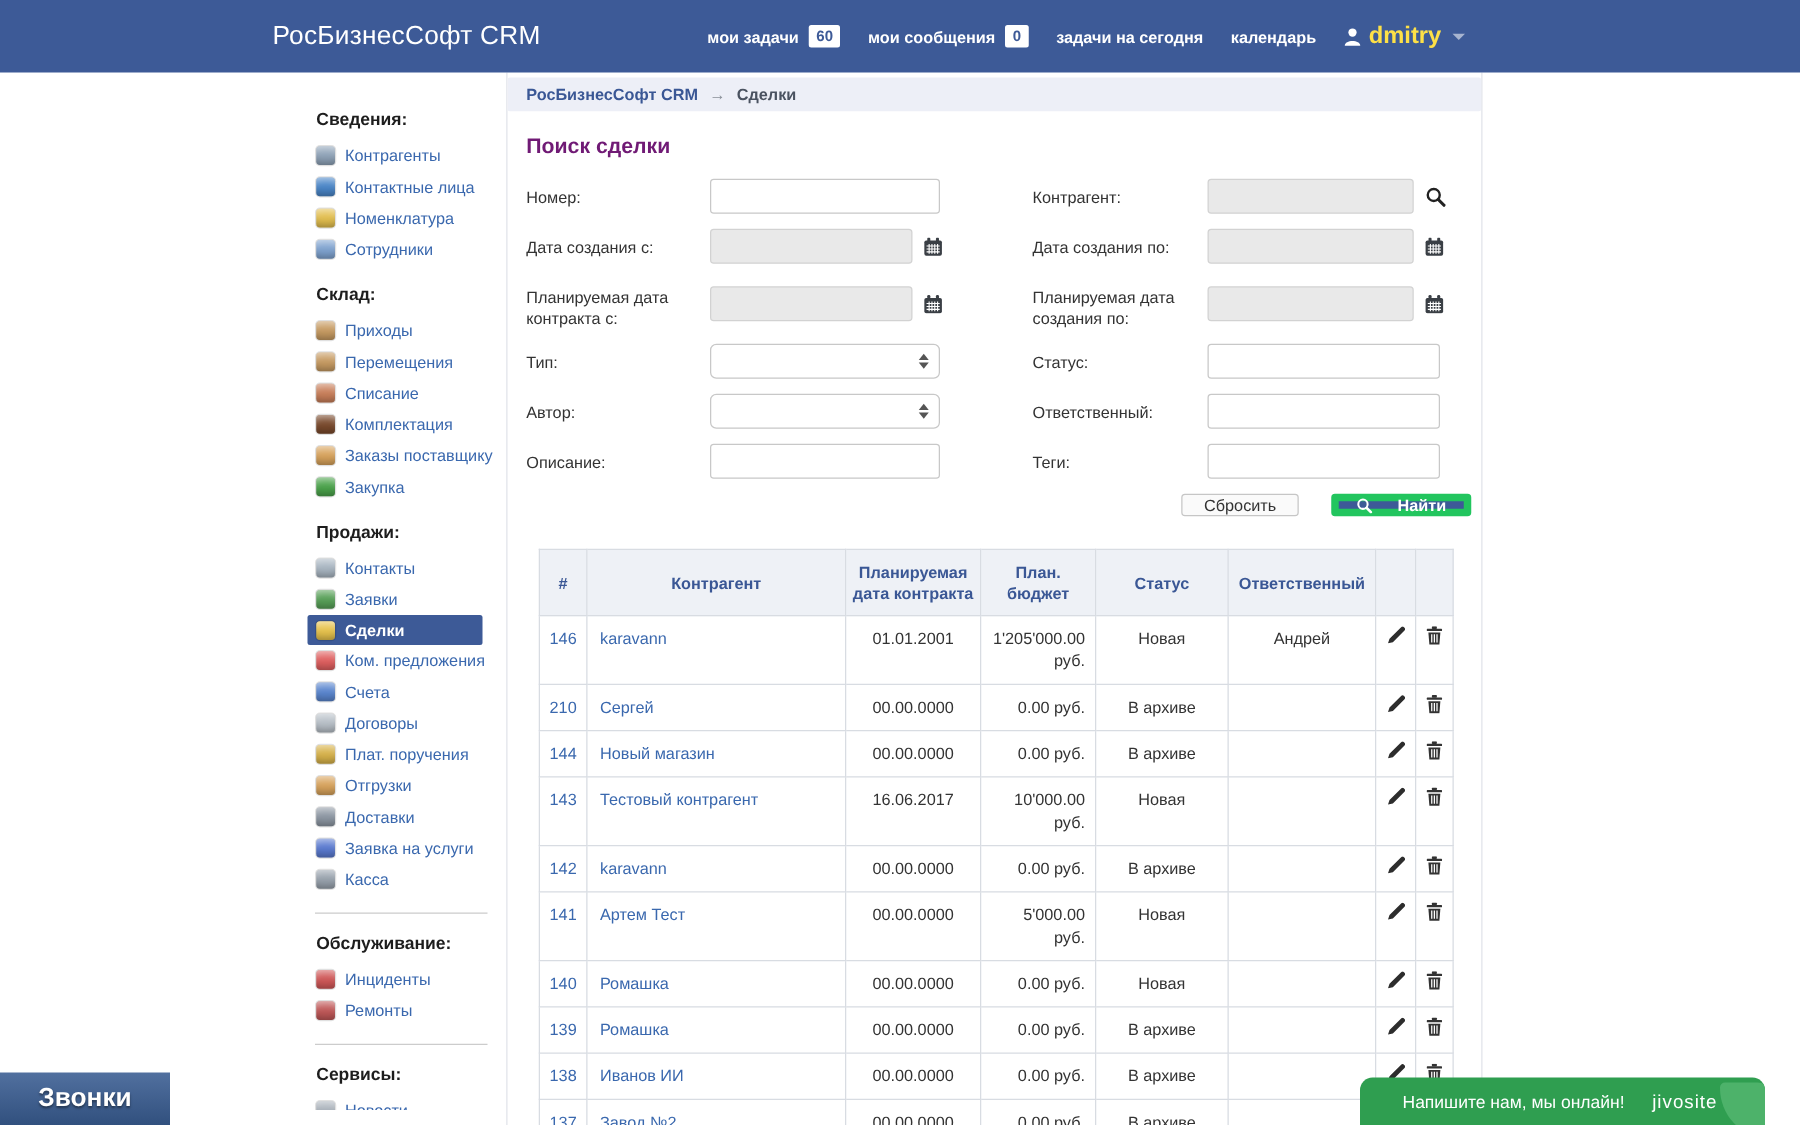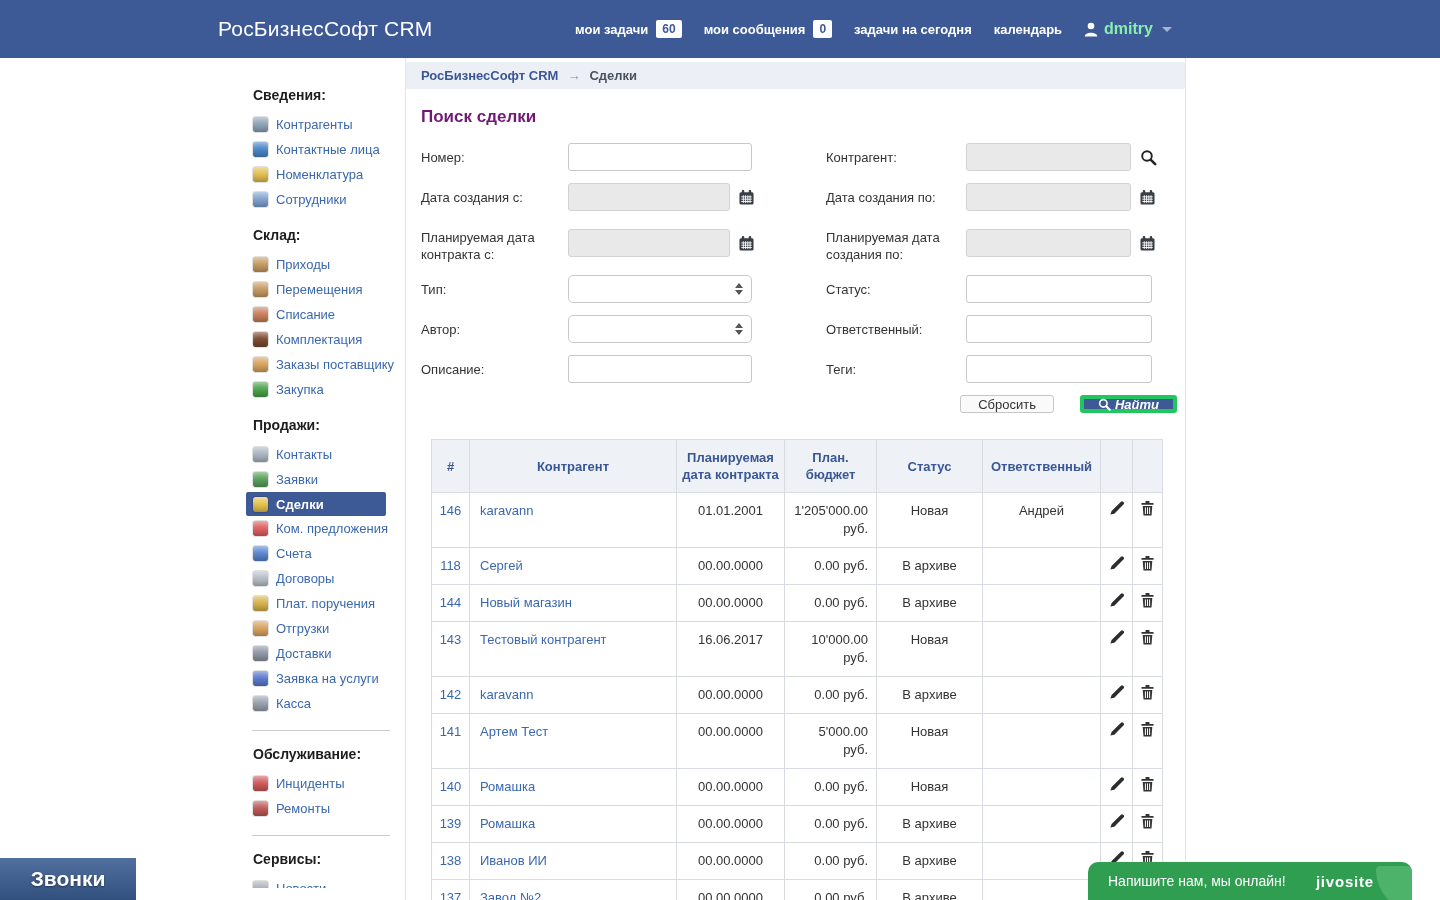--- a/index.html
+++ b/index.html
@@ -8,21 +8,21 @@
 
   
   .navbar { position:absolute; left:0; top:0; width:1440px; height:58px;
     background:#3d5a97; display:flex; align-items:center; z-index:30; }
   .brand { margin-left:218px; color:#fff; font-size:21px; letter-spacing:.2px; }
   .nav { margin-left:auto; margin-right:268px; display:flex; align-items:center; gap:22px; }
   .nav-item { display:flex; align-items:center; gap:8px; color:#fff; font-size:13px;
     font-weight:bold; cursor:pointer; white-space:nowrap; }
   .badge { background:#fff; color:#3d5a97; font-size:12px; font-weight:bold;
     padding:2px 6px; border-radius:2px; line-height:14px; }
-  .user { display:flex; align-items:center; gap:6px; color:#86efac; font-size:16px;
+  .user { display:flex; align-items:center; gap:6px; color:#fde047; font-size:19px;
     font-weight:bold; cursor:pointer; }
   .caret { width:0; height:0; border-left:5px solid transparent; border-right:5px solid transparent;
     border-top:5px solid rgba(255,255,255,.55); margin-left:3px; }
 
   
   .sidebar { position:absolute; left:0; top:58px; bottom:12px; width:404px; background:#fff;
     padding:29px 0 0 253px; overflow:hidden; }
   .sb-section { margin-top:15px; }
   .sb-section:first-child { margin-top:0; }
   .sb-title { font-size:14px; font-weight:bold; color:#1d1d1d; height:17px; margin-bottom:8px; }
@@ -70,42 +70,42 @@
   .stepper .up { width:0; height:0; border-left:4px solid transparent; border-right:4px solid transparent;
     border-bottom:5px solid #555; }
   .stepper .down { width:0; height:0; border-left:4px solid transparent; border-right:4px solid transparent;
     border-top:5px solid #555; }
   .icon-btn { display:inline-flex; cursor:pointer; line-height:0; }
 
   .btn-row { display:flex; justify-content:flex-end; align-items:center; gap:26px;
     width:731px; margin:6px 0 0 25px; }
   .btn { height:18px; font:13px "Liberation Sans","DejaVu Sans",sans-serif; border-radius:3px; cursor:pointer; }
   .btn-reset { padding:0 17px; background:#fafafa; border:1px solid #c6c6c6; color:#333; }
-  .btn-find { padding:0 14px; background:#3d5a97; border:4px solid #22c55e; color:#fff;
-    display:inline-flex; align-items:center; gap:4px; font-weight:bold;font-style:italic; }
+  .btn-find { padding:0 14px; background:#3d5a97; border:6px solid #22c55e; color:#fff;
+    display:inline-flex; align-items:center; gap:20px; font-weight:bold; }
 
   
   table.deals { margin:26px 0 0 25px; width:731px; border-collapse:collapse; table-layout:fixed; }
   .deals th { background:#eef1f6; color:#3a5795; font-weight:bold; font-size:13px;
     border:1px solid #d8dce2; padding:9px 4px; text-align:center; line-height:17px; }
   .deals td { border:1px solid #d8dce2; font-size:13px; color:#333; padding:9px 6px;
     text-align:center; vertical-align:top; line-height:18px; word-wrap:break-word; }
   .deals td.cp { text-align:left; padding-left:10px; }
   .deals td.budget { text-align:right; padding-right:8px; }
   .deals a { color:#3a68ae; text-decoration:none; cursor:pointer; }
   .deals td.act { padding:8px 2px; }
 
   
   .chat { position:absolute; right:28px; bottom:0; width:324px; height:38px; background:#2f9e50;
-    border-radius:10px 10px 0 0; display:flex; align-items:center; padding-left:20px;
+    border-radius:10px 10px 0 0; display:flex; align-items:center; padding-left:34px;
     overflow:hidden; z-index:40; }
   .chat .leaf { position:absolute; right:-6px; top:4px; width:42px; height:44px;
     background:#4db26a; border-radius:4px 12px 4px 90%; }
   .chat-msg { color:#fff; font-size:14px; position:relative; z-index:2; }
-  .chat-brand { margin-left:auto; margin-right:38px; color:#fff; font-size:15px; font-weight:bold;
+  .chat-brand { margin-left:auto; margin-right:38px; color:#fff; font-size:15px; font-weight:normal;
     letter-spacing:.8px; position:relative; z-index:2; }
 </style>
 </head>
 <body>
 
 <header class="navbar">
   <div class="brand">РосБизнесСофт CRM</div>
   <nav class="nav">
     <div class="nav-item">
       <span>мои задачи</span>
@@ -532,21 +532,21 @@
                   <line x1="4.4" y1="6.4" x2="4.4" y2="13"></line>
                   <line x1="6.5" y1="6.4" x2="6.5" y2="13"></line>
                   <line x1="8.6" y1="6.4" x2="8.6" y2="13"></line>
                 </g>
         </svg>
       </span>
     </td>
   </tr>
 
   <tr>
-    <td class="num"><a>118</a></td>
+    <td class="num"><a>210</a></td>
     <td class="cp"><a>Сергей</a></td>
     <td>00.00.0000</td>
     <td class="budget">0.00 руб.</td>
     <td>В архиве</td>
     <td></td>
     <td class="act">
       <span class="icon-btn">
         <svg width="14" height="14" viewBox="0 0 14 14">
                 <path d="M0.4 13.6 L1.6 10 L10.7 0.9 a1.9 1.9 0 0 1 2.7 2.7 L4.3 12.7 Z" fill="#2d2d2d"></path>
               </svg>

